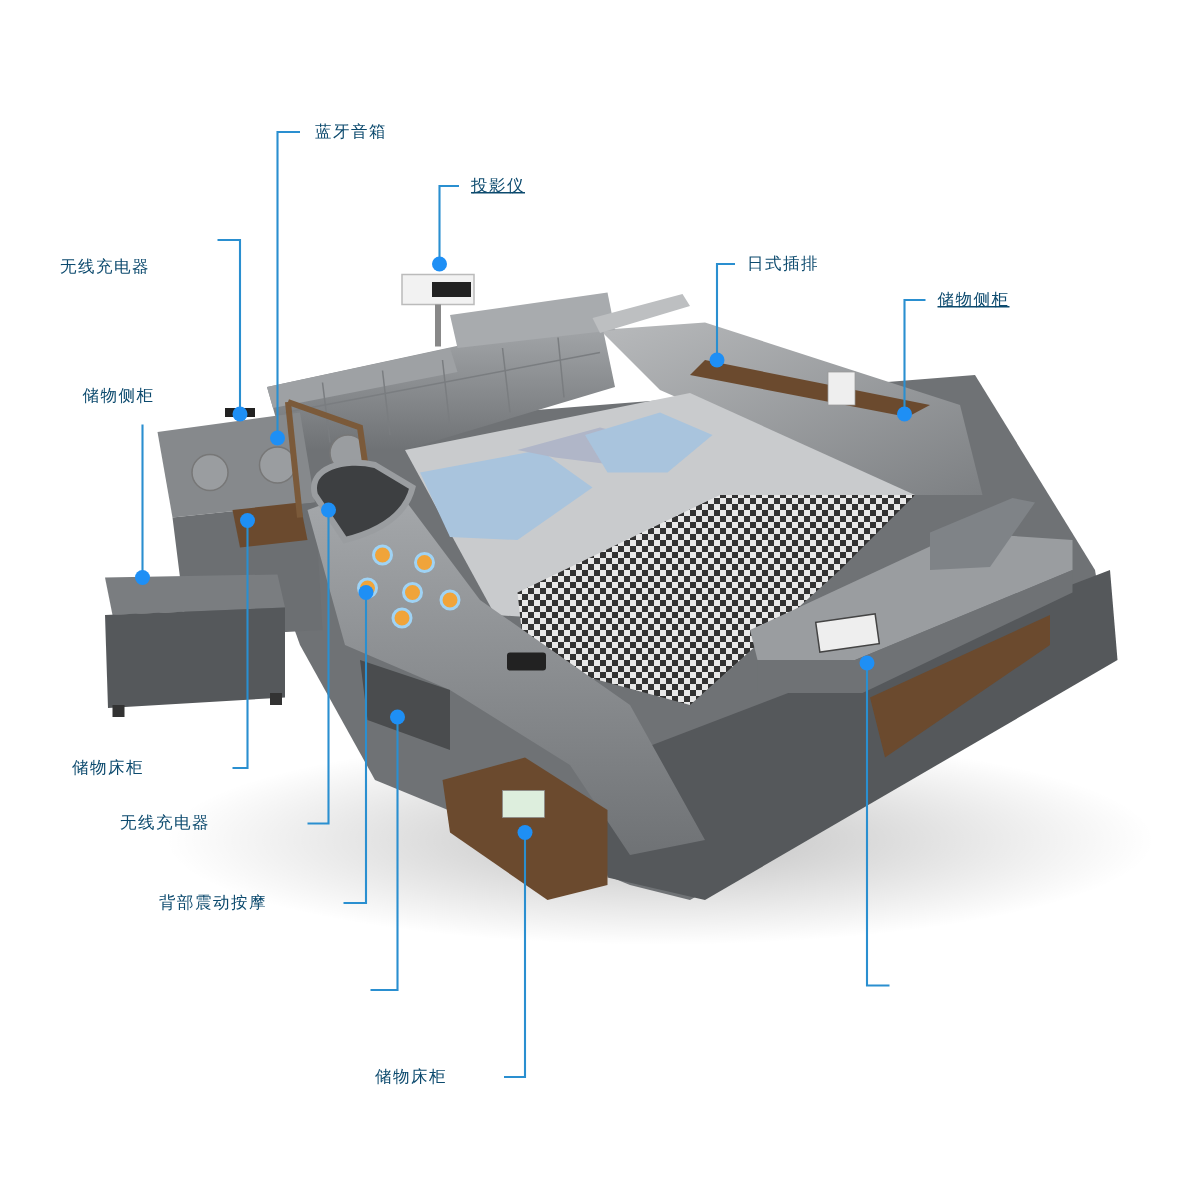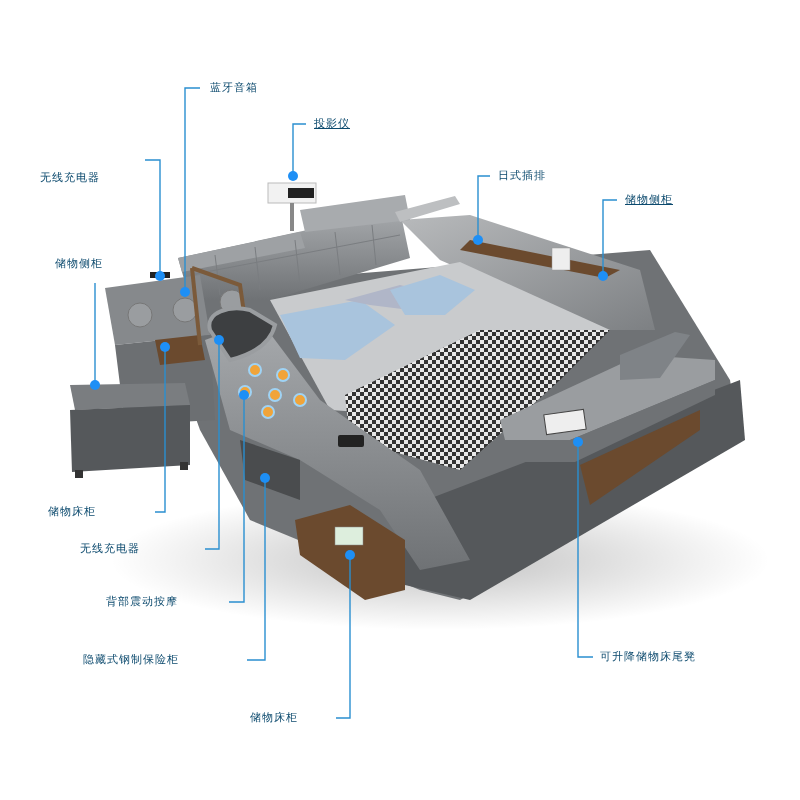--- a/index.html
+++ b/index.html
@@ -154,17 +154,15 @@
 
   <div class="label" style="left:210px;top:78px;">蓝牙音箱</div>
   <div class="label" style="left:314px;top:114px;text-decoration:underline;">投影仪</div>
   <div class="label" style="left:40px;top:168px;">无线充电器</div>
   <div class="label" style="left:498px;top:166px;">日式插排</div>
   <div class="label" style="left:625px;top:190px;text-decoration:underline;">储物侧柜</div>
   <div class="label" style="left:55px;top:254px;">储物侧柜</div>
   <div class="label" style="left:48px;top:502px;">储物床柜</div>
   <div class="label" style="left:80px;top:539px;">无线充电器</div>
   <div class="label" style="left:106px;top:592px;text-align:right;">背部震动按摩</div>
-  <div class="label" style="left:83px;top:650px;">隐藏式钢制保险柜</div>
   <div class="label" style="left:250px;top:708px;">储物床柜</div>
-  <div class="label" style="left:600px;top:647px;">可升降储物床尾凳</div>
 
 </div>
 
 </body></html>

